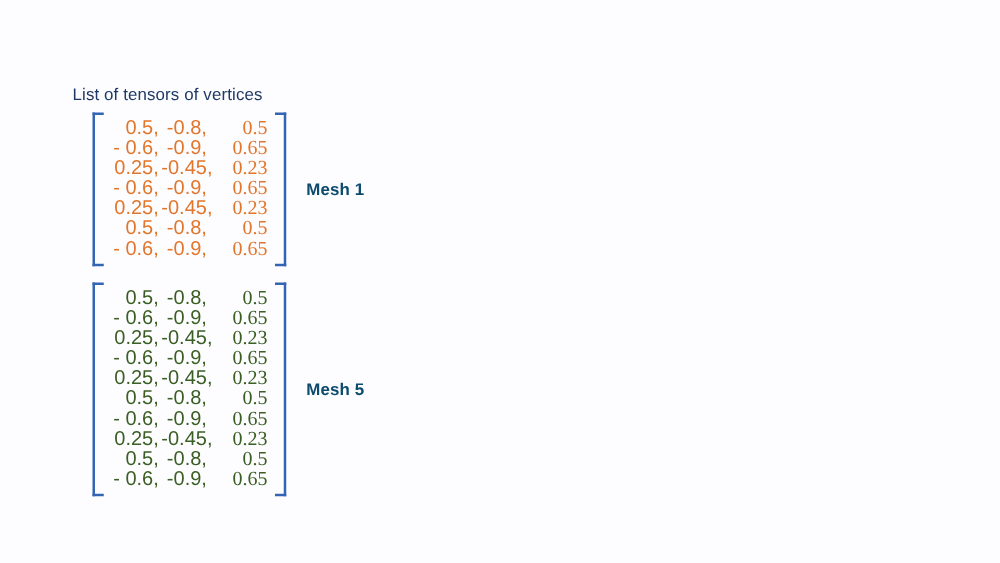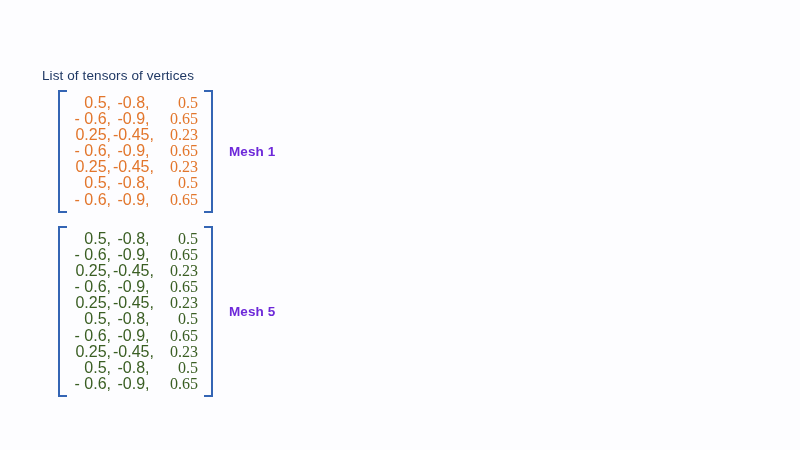--- a/index.html
+++ b/index.html
@@ -10,21 +10,21 @@
     width: 800px;
     height: 450px;
     background: #fdfdff;
     font-family: "Liberation Sans", sans-serif;
     overflow: hidden;
     position: relative;
   }
 
   #canvas {
     position: absolute;
-    left: 0;
+    left: 16px;
     top: 0;
     width: 784px;
     height: 450px;
   }
 
   
   .slide-title {
     position: absolute;
     left: 42px;
     top: 68px;
@@ -86,21 +86,21 @@
   .cell.c1 { width: 45px; text-align: center; }
   .cell.c2 { width: 42px; font-family: Liberation Serif, serif; }
 
   
   .mesh-1 .matrix-row { color: #e2762c; }
   .mesh-2 .matrix-row { color: #3a5e23; }
 
   .mesh-label {
     font-size: 13.5px;
     font-weight: 700;
-    color: #6d28d9;
+    color: #0c4a6e;
     white-space: nowrap;
     margin-left: 16px;
     letter-spacing: 0.1px;
   }
 
   
   #tensor-mesh-1 { left: 58px; top: 90px; }
   #tensor-mesh-2 { left: 58px; top: 226px; }
 </style>
 </head>

